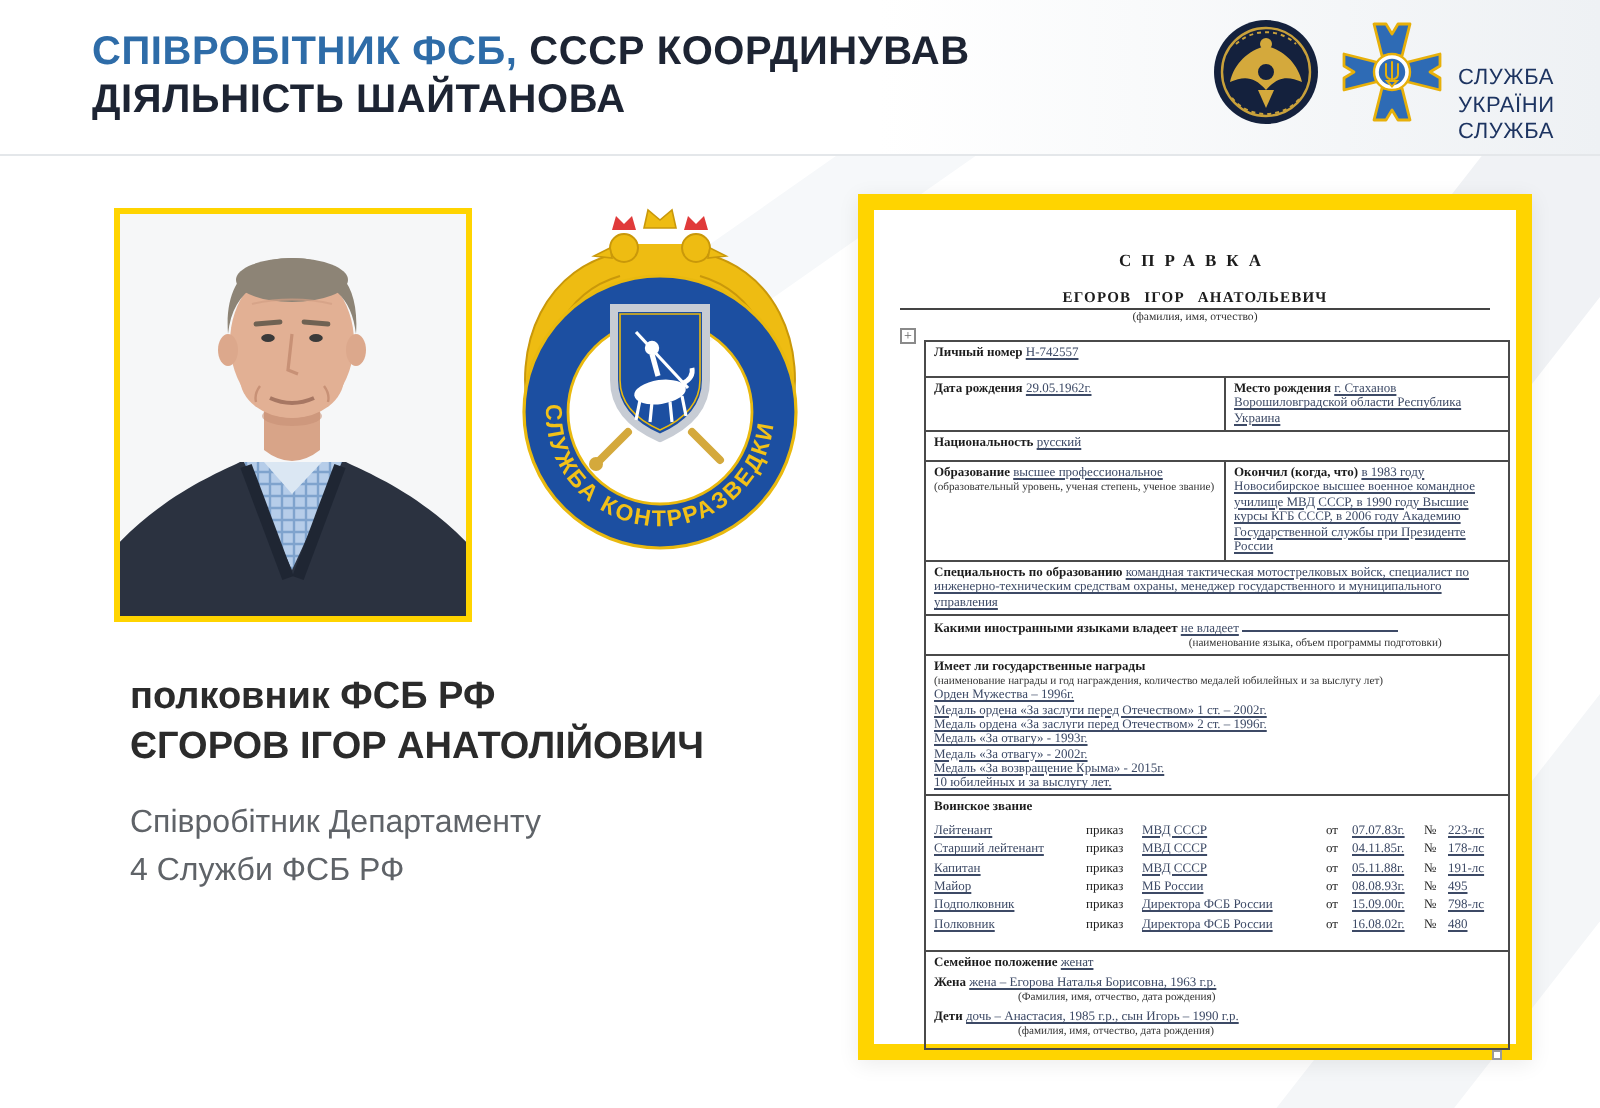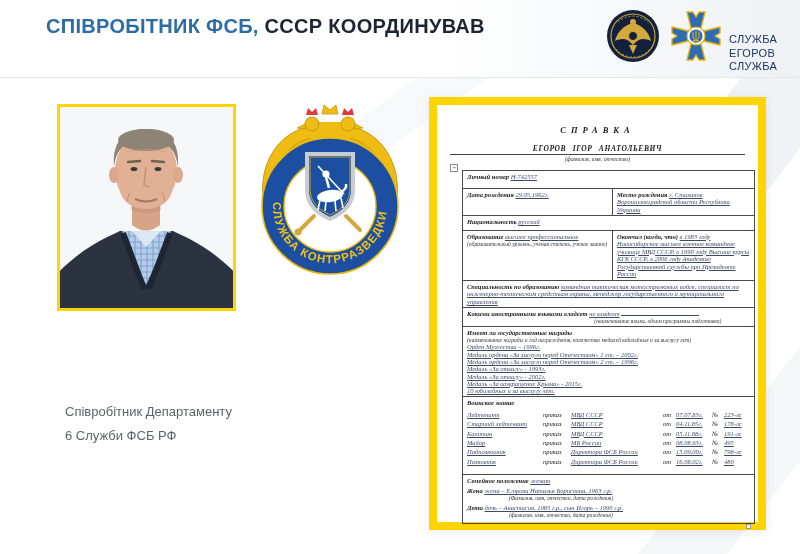--- a/index.html
+++ b/index.html
@@ -29,28 +29,28 @@
   
   .photo { position:absolute; left:57px; top:104px; width:179px; height:207px;
            border:3px solid #ffd400; background:#f6f7f8; z-index:2; }
 
   
   .kontr { position:absolute; left:250px; top:102px; z-index:2; }
 
   
   .rank-name { position:absolute; left:65px; top:336px; font-size:19px; font-weight:800;
                color:#2b2b2b; line-height:25px; z-index:2; }
-  .desc { position:absolute; left:65px; top:400px; font-size:13px; color:#5f6368;
+  .desc { position:absolute; left:65px; top:400px; font-size:16px; color:#5f6368;
           line-height:24px; z-index:2; }
 
   
   .doc { position:absolute; left:429px; top:97px; width:337px; height:433px; z-index:2;
          background:#ffffff; border:8px solid #ffd400; box-shadow:0 2px 10px rgba(0,0,0,.08); }
   .doc-inner { position:relative; width:100%; height:100%; padding:12px 13px 0 13px;
-               font-family:"Liberation Serif", serif; color:#1c1c1c;font-style:italic; }
+               font-family:"Liberation Serif", serif; color:#1c1c1c; }
   .doc-title { text-align:center; font-size:8.5px; font-weight:bold; letter-spacing:4px; margin-top:8px; }
   .doc-name { text-align:center; font-size:7.5px; font-weight:bold; word-spacing:4px;
               letter-spacing:.6px; margin-top:9px; }
   .doc-name-line { border-bottom:1px solid #444; margin-top:1px; }
   .doc-caption { text-align:center; font-size:5.8px; color:#333; margin-top:1px; }
 
   .table-wrap { position:relative; width:283px; margin:8px 0 0 12px; }
   .plus-handle { position:absolute; left:-12px; top:-6px; width:8px; height:8px;
                  border:1px solid #8a8a8a; font-size:7px; line-height:6px; text-align:center;
                  color:#666; background:#fff; }
@@ -76,20 +76,21 @@
 
 <div class="stage">
 
   <div class="diag diag1"></div>
   <div class="diag diag2"></div>
   <div class="diag diag3"></div>
 
   <div class="header">
     <div class="title">
       <div><span class="blue">СПІВРОБІТНИК ФСБ,</span><span> СССР КООРДИНУВАВ</span></div>
+      <div>ДІЯЛЬНІСТЬ ШАЙТАНОВА</div>
     </div>
 
     <svg class="hdr-emblem round-emblem" width="54" height="54" viewBox="0 0 54 54" style="position:absolute;">
       <circle cx="27" cy="27" r="26" fill="#14213d"></circle>
       <circle cx="27" cy="27" r="22" fill="none" stroke="#c9a13b" stroke-width="1.2"></circle>
       <path d="M27,14 C18,16 11,23 9,32 C16,29 21,29 27,36 C33,29 38,29 45,32 C43,23 36,16 27,14 Z" fill="#d4a93c"></path>
       <circle cx="27" cy="13" r="3" fill="#d4a93c"></circle>
       <polygon points="23,36 31,36 27,45" fill="#d4a93c"></polygon>
       <circle cx="27" cy="27" r="4.5" fill="#14213d" stroke="#d4a93c" stroke-width="1"></circle>
       <path d="M10,40 A22 22 0 0 0 44,40" fill="none" stroke="#c9a13b" stroke-width="1" stroke-dasharray="2 2"></path>
@@ -104,21 +105,21 @@
       <use href="#arm" transform="rotate(90 26 26)"></use>
       <use href="#arm" transform="rotate(180 26 26)"></use>
       <use href="#arm" transform="rotate(270 26 26)"></use>
       <circle cx="26" cy="26" r="9" fill="#ffffff" stroke="#e7b00a" stroke-width="1.2"></circle>
       <circle cx="26" cy="26" r="6.6" fill="#2e6bb5"></circle>
       <path d="M23,22 v5 q0,2 2,2.5 M29,22 v5 q0,2 -2,2.5 M26,21 v9 M23.5,30.5 h5 l-2.5,2.8 z" fill="none" stroke="#e7b00a" stroke-width="1" stroke-linecap="round"></path>
     </svg>
 
     <div class="sbu-text">
       <div>СЛУЖБА</div>
-      <div>ЕГОРОВ</div>
+      <div>УКРАЇНИ</div>
       <div>СЛУЖБА</div>
     </div>
   </div>
 
   <div class="photo">
     <svg width="173" height="201" viewBox="0 0 173 201">
       <rect width="173" height="201" fill="#f6f7f8"></rect>
 
       <path d="M-4,202 L-4,168 C22,140 48,130 60,124 L113,124 C125,130 151,140 177,168 L177,202 Z" fill="#2b3240"></path>
 
@@ -188,23 +189,27 @@
     <path d="M60,55 h40 v33 q0,16 -20,25 q-20,-9 -20,-25 Z" fill="none" stroke="#e9b90f" stroke-width="0.8"></path>
 
     <ellipse cx="80" cy="94" rx="13" ry="6" fill="#ffffff" transform="rotate(-8 80 94)"></ellipse>
     <path d="M70,98 L68,108 M76,99 L75,109 M85,99 L86,109 M91,96 L93,106" stroke="#ffffff" stroke-width="1.6"></path>
     <path d="M91,90 q6,-3 5,-8" stroke="#ffffff" stroke-width="2.4" fill="none"></path>
     <circle cx="76" cy="72" r="3.6" fill="#ffffff"></circle>
     <path d="M76,75 L79,86" stroke="#ffffff" stroke-width="2.6"></path>
     <path d="M68,64 L94,92" stroke="#ffffff" stroke-width="1.6"></path>
   </svg>
 
+  <div class="rank-name">
+    <div>полковник ФСБ РФ</div>
+    <div>ЄГОРОВ ІГОР АНАТОЛІЙОВИЧ</div>
+  </div>
   <div class="desc">
     <div>Співробітник Департаменту</div>
-    <div>6  Служби ФСБ РФ</div>
+    <div>4  Служби ФСБ РФ</div>
   </div>
 
   <div class="doc">
     <div class="doc-inner">
       <div class="doc-title" style="letter-spacing:5px;">СПРАВКА</div>
       <div class="doc-name">ЕГОРОВ ІГОР АНАТОЛЬЕВИЧ</div>
       <div class="doc-name-line"></div>
       <div class="doc-caption">(фамилия, имя, отчество)</div>
 
       <div class="table-wrap">

